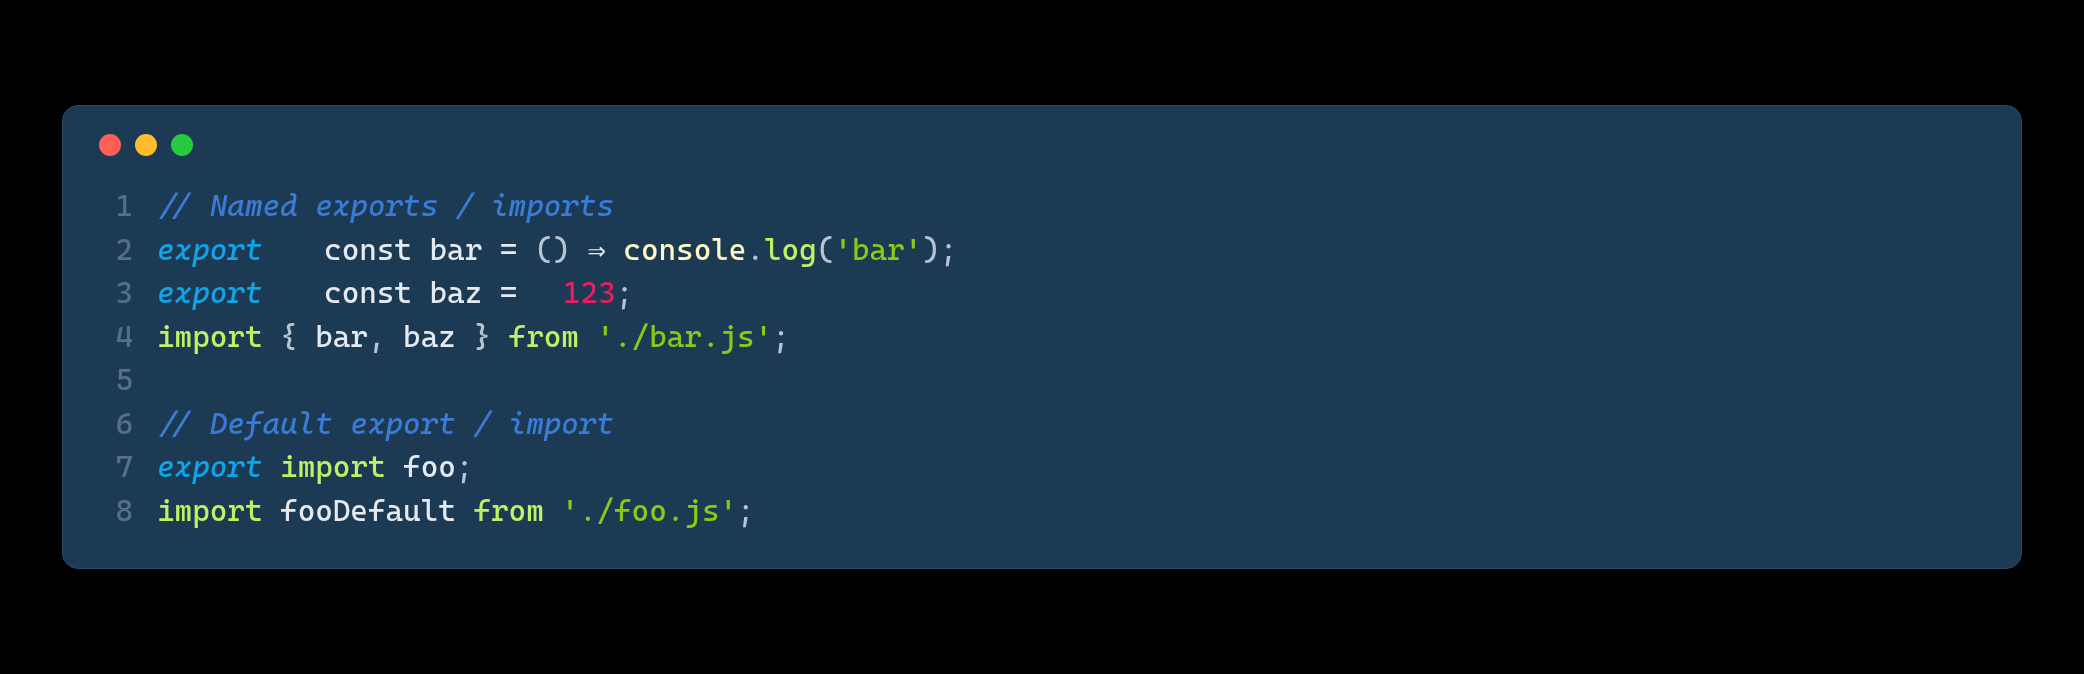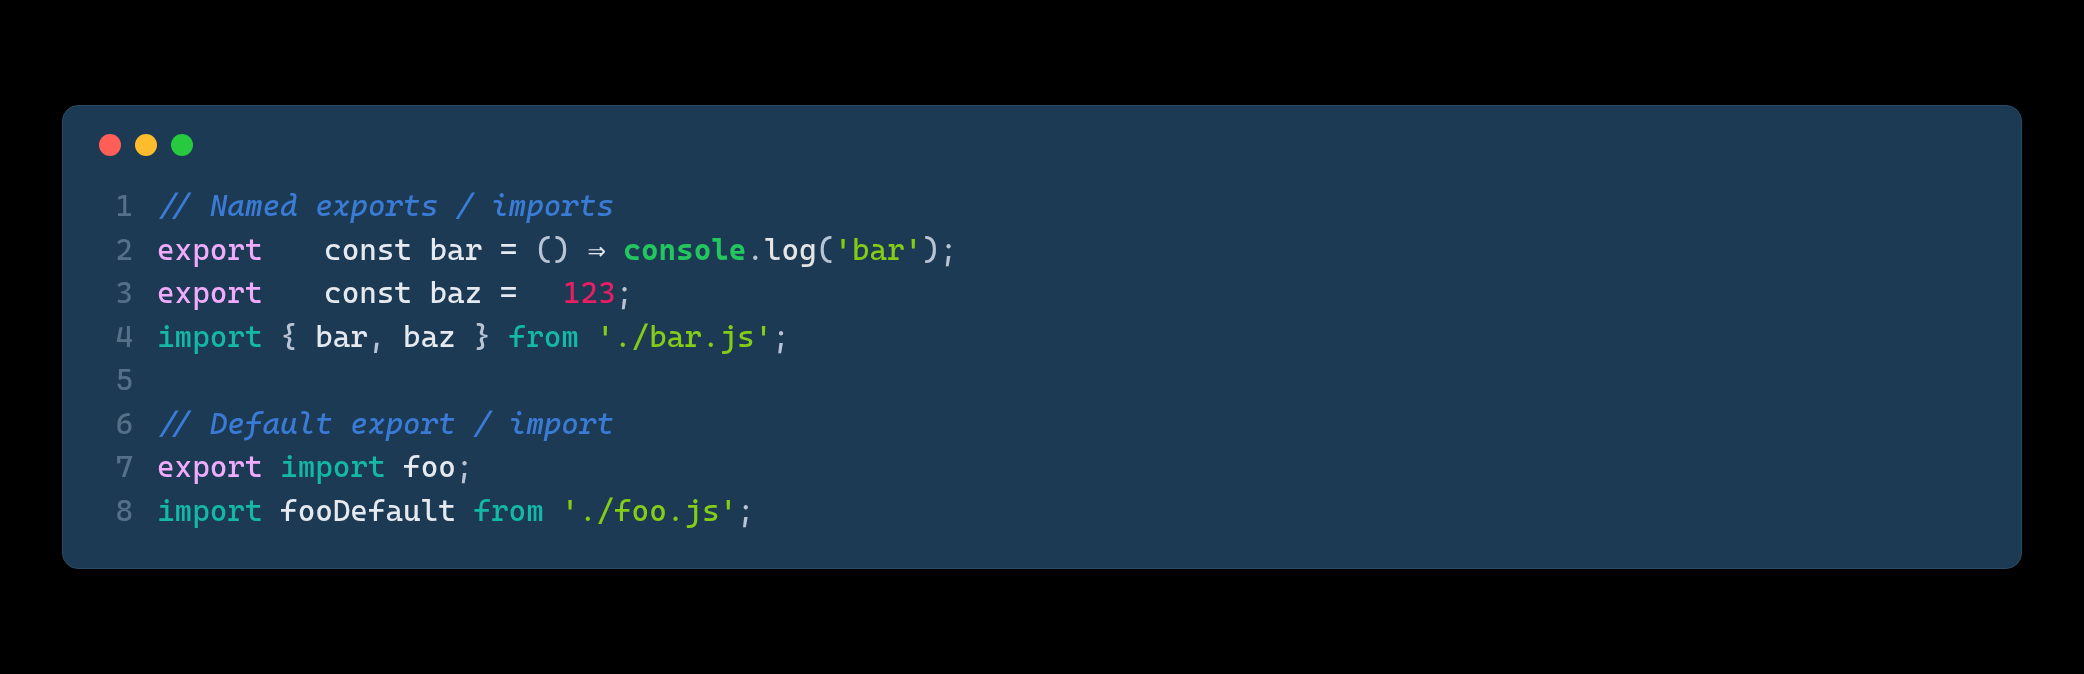--- a/index.html
+++ b/index.html
@@ -46,29 +46,29 @@
     width: 38px;
     text-align: right;
     margin-right: 24px;
     flex-shrink: 0;
     user-select: none;
   }
   .code-content { flex: 1; }
 
   
   .tok-comment  { color: #3a7bd5; font-style: italic; }
-  .tok-keyword  { color: #f0abfc; } 
-  .tok-keyword2 { color: #14b8a6; margin-top: 36px; } 
+  .tok-keyword  { color: #0ea5e9; font-style: italic; } 
+  .tok-keyword2 { color: #bef264; margin-top: 36px; } 
   .tok-storage  { color: #e5e9f0; margin-left: 44px; } 
   .tok-ident    { color: #e5e9f0; } 
   .tok-op       { color: #e5e9f0; } 
   .tok-punc     { color: #b8c4d4; } 
   .tok-arrow    { color: #e5e9f0; }
-  .tok-obj      { color: #22c55e; font-weight: bold; } 
-  .tok-func     { color: #e5e5e5; } 
+  .tok-obj      { color: #fef9c3; } 
+  .tok-func     { color: #bef264; } 
   .tok-string   { color: #84cc16; }
   .tok-number   { color: #e91e63; margin-left: 28px; }
 </style>
 </head>
 <body>
 
 <div class="editor-window">
   <div class="traffic-lights">
     <div class="traffic-light tl-red"></div>
     <div class="traffic-light tl-yellow"></div>

